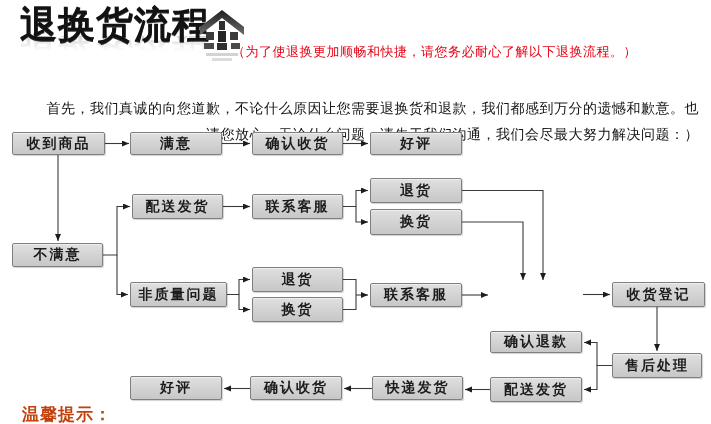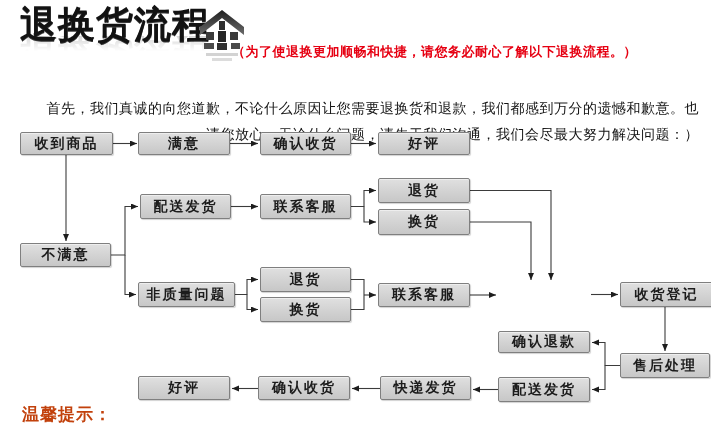--- a/index.html
+++ b/index.html
@@ -16,31 +16,31 @@
     text-shadow:0 1px 0 #3a3a3a;
   }
   .title-reflection{
     margin-top:-10px;font-size:37px;line-height:42px;font-weight:900;color:#121212;
     letter-spacing:1px;white-space:nowrap;transform:scaleY(-1);opacity:.18;height:22px;overflow:hidden;
     -webkit-mask-image:linear-gradient(to top,rgba(0,0,0,.9),transparent 70%);
             mask-image:linear-gradient(to top,rgba(0,0,0,.9),transparent 70%);
   }
   .logo{position:absolute;left:198px;top:8px;width:48px;height:56px;}
   .subtitle{
-    position:absolute;left:232px;top:43px;font-size:13px;font-weight:bold;
+    position:absolute;left:232px;top:43px;font-size:13px;font-weight:normal;
     color:#e60012;white-space:nowrap;letter-spacing:.5px;
   }
   
   .intro{
     position:absolute;left:15px;top:81px;width:684px;
     font-size:14px;line-height:26px;color:#141414;text-indent:2.2em;
     letter-spacing:.5px;
   }
   
-  .flowchart{position:absolute;left:8px;top:0;width:578px;height:424px;text-decoration:underline;}
+  .flowchart{position:absolute;left:0;top:0;width:578px;height:424px;text-decoration:underline;}
   .connectors{position:absolute;left:0;top:0;}
   .fc-node{
     position:absolute;box-sizing:border-box;
     display:flex;align-items:center;justify-content:center;
     background:linear-gradient(180deg,#e0e0e0 0%,#d2d2d2 55%,#c7c7c7 100%);
     border:1px solid #7f7f7f;border-radius:2px;
     box-shadow:inset 0 1px 0 #eeeeee,1px 1px 1px rgba(0,0,0,.18);
     font-size:14px;font-weight:bold;color:#1c1c1c;letter-spacing:2px;white-space:nowrap;
   }
   

